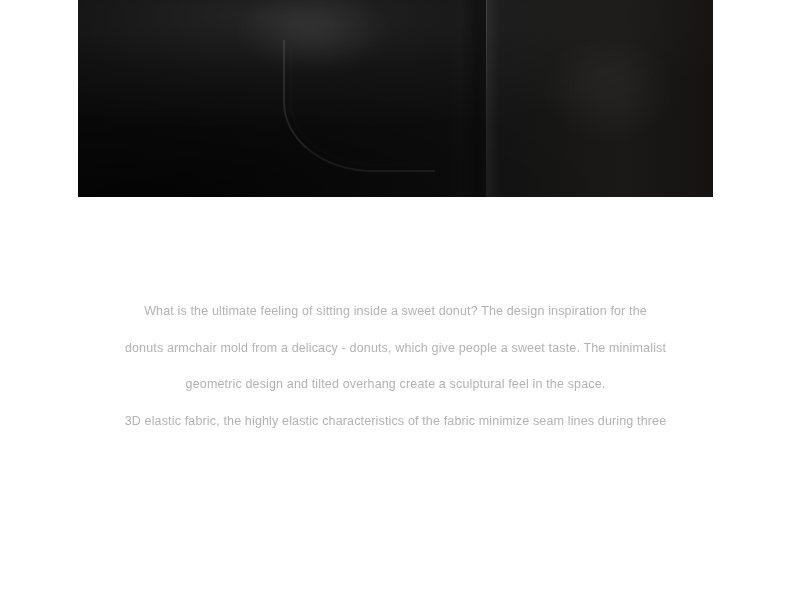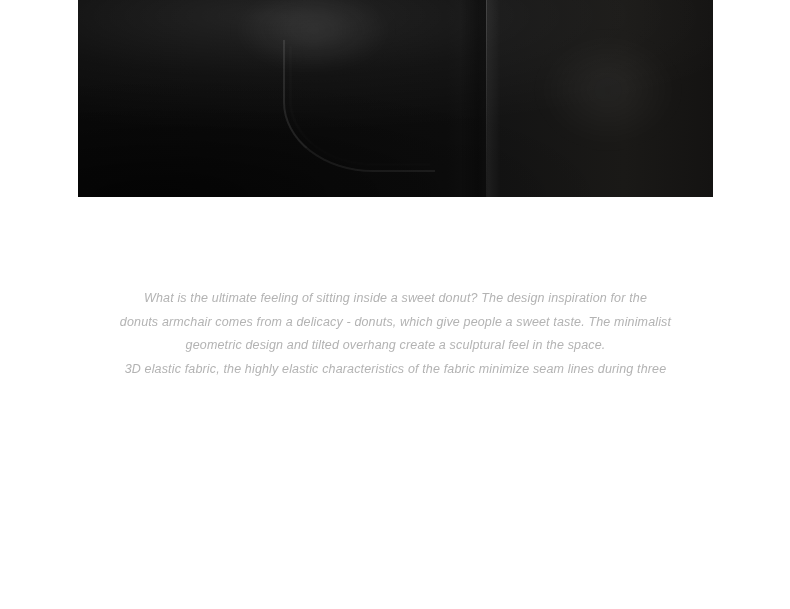--- a/index.html
+++ b/index.html
@@ -108,22 +108,21 @@
     left: 78px;
     top: 286px;
     width: 635px;
     text-align: center;
     color: #b3b3b3;
     font-size: 12.5px;
     line-height: 21.5px;
     letter-spacing: 0.15px;
   }
   .description p {
-    margin: 2px;
-    font-style: italic;
+    margin: 15px;
   }
   .para-gap {
     height: 0px;
   }
 </style>
 </head>
 <body>
 
 <div class="page">
 
@@ -133,19 +132,19 @@
       <div class="gloss2"></div>
       <div class="panel-shadow"></div>
       <div class="panel-edge"></div>
       <div class="seam-curve"></div>
       <div class="seam-curve2"></div>
     </div>
   </div>
 
   <div class="description">
     <p>What is the ultimate feeling of sitting inside a sweet donut? The design inspiration for the</p>
-    <p>donuts armchair comes from a delicacy - donuts, which give people a sweet taste. The minimalist</p>
+    <p>donuts armchair mold from a delicacy - donuts, which give people a sweet taste. The minimalist</p>
     <p>geometric design and tilted overhang create a sculptural feel in the space.</p>
     <div class="para-gap"></div>
     <p>3D elastic fabric, the highly elastic characteristics of the fabric minimize seam lines during three</p>
   </div>
 
 </div>
 
 </body></html>

